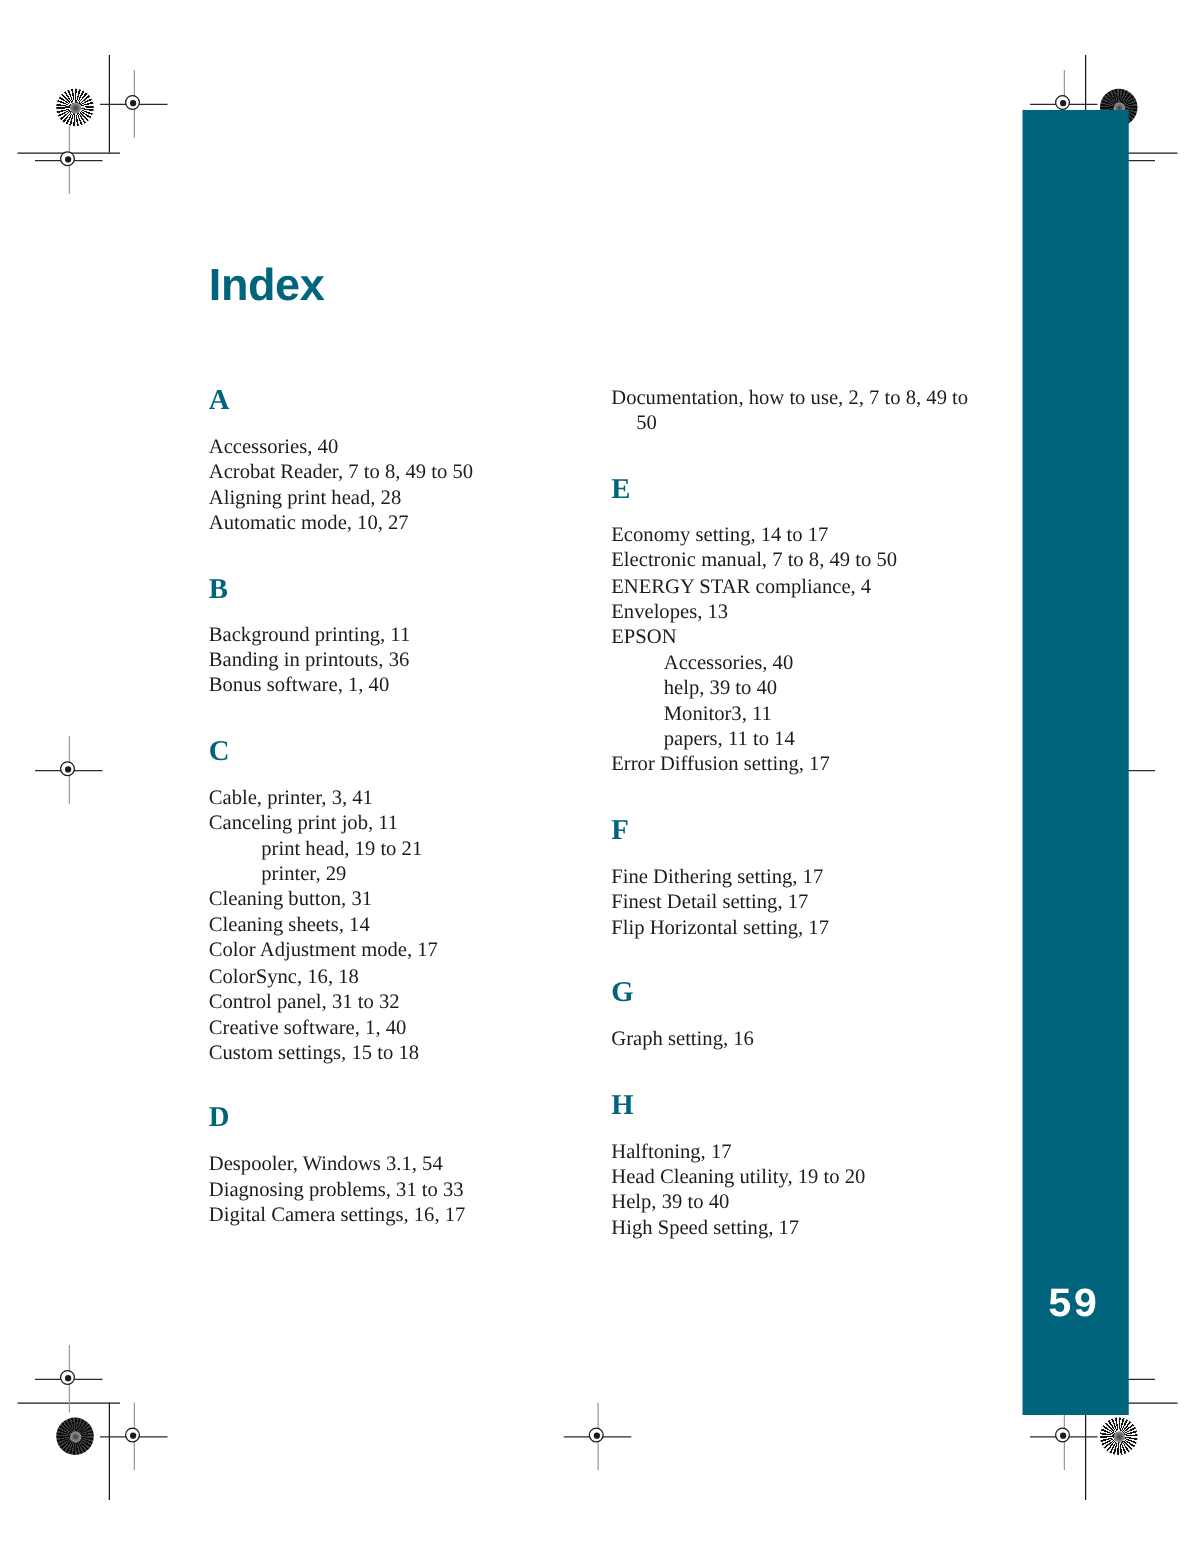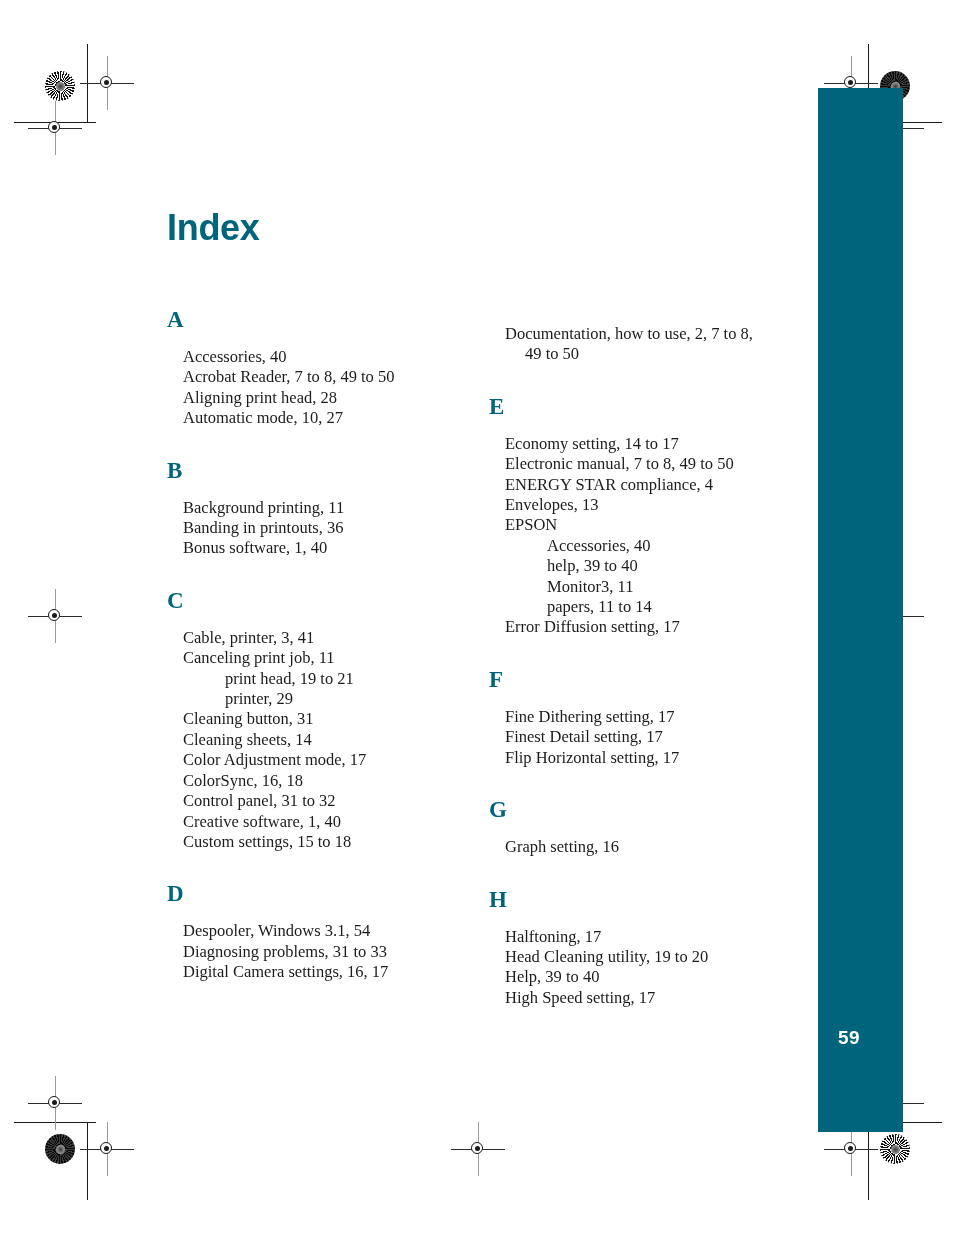--- a/index.html
+++ b/index.html
@@ -91,23 +91,23 @@
     top: 88px;
     width: 85px;
     height: 1044px;
     background: #00657c;
   }
   .folio {
     position: absolute;
     left: 20px;
     top: 940px;
     color: #ffffff;
-    font-family: Liberation Sans, sans-serif;
+    font-family: Liberation Mono, monospace;
     font-weight: bold;
-    font-size: 19px;
+    font-size: 33px;
     letter-spacing: 0.5px;
     line-height: 1;
   }
 
   
   .page-title {
     position: absolute;
     left: 167px;
     top: 210px;
     font-family: "Liberation Sans", "DejaVu Sans", sans-serif;
@@ -137,21 +137,21 @@
     font-family: "Liberation Serif", "DejaVu Serif", serif;
     font-weight: bold;
     font-size: 23px;
     color: #00657c;
     line-height: 1;
     margin: 0 0 16px 0;
   }
   .group { margin-bottom: 30px; }
   .group:last-child { margin-bottom: 0; }
 
-  .entries { margin: 16px; padding: 0; list-style: none; }
+  .entries { margin: 0; padding: 0; list-style: none; }
   .entry {
     font-size: 16.5px;
     color: #1c1c1c;
     line-height: 20.4px;
     padding-left: 20px;
     text-indent: -20px;
     white-space: normal;
   }
   .entry.sub {
     padding-left: 42px;

